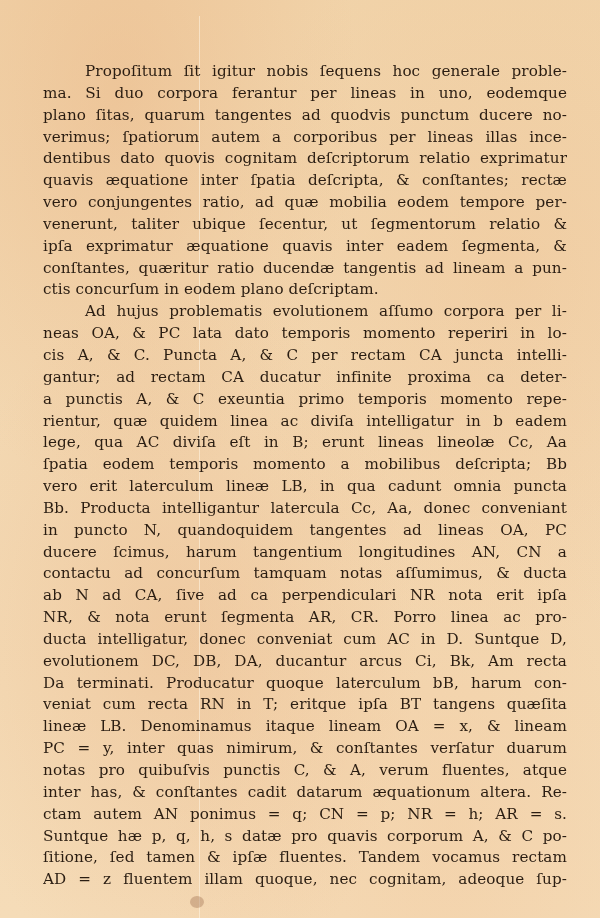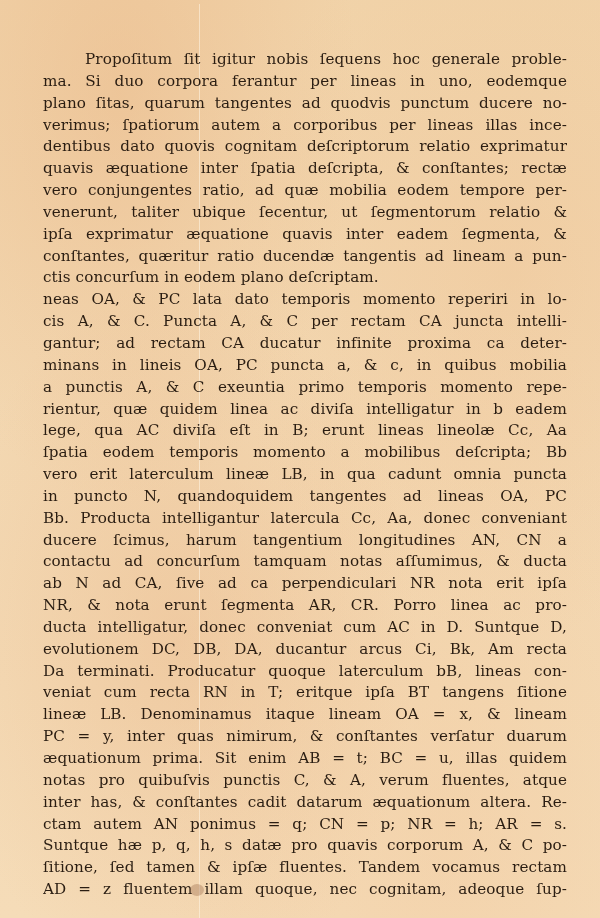--- a/index.html
+++ b/index.html
@@ -14,21 +14,21 @@
       background-image:
         radial-gradient(ellipse at 20% 10%, rgba(230,170,120,0.35) 0%, rgba(0,0,0,0) 35%),
         radial-gradient(ellipse at 85% 30%, rgba(235,180,130,0.25) 0%, rgba(0,0,0,0) 40%),
         radial-gradient(ellipse at 30% 70%, rgba(228,165,115,0.30) 0%, rgba(0,0,0,0) 40%),
         radial-gradient(ellipse at 75% 90%, rgba(240,195,150,0.35) 0%, rgba(0,0,0,0) 45%),
         linear-gradient(180deg, #f1d3a9 0%, #f3d8b2 50%, #f5dcb8 100%);
       position: relative;
     }
     .page {
       position: absolute;
-      left: 0; top: 4px;
+      left: 0; top: 16px;
       width: 600px; height: 652px;
     }
     .fold {
       position: absolute;
       left: 199px;
       top: 0;
       width: 1px;
       height: 918px;
       background: rgba(255,245,230,0.55);
     }
@@ -79,42 +79,41 @@
     <div class="line">plano ſitas, quarum tangentes ad quodvis punctum ducere no-</div>
     <div class="line">verimus; ſpatiorum autem a corporibus per lineas illas ince-</div>
     <div class="line">dentibus dato quovis cognitam deſcriptorum relatio exprimatur</div>
     <div class="line">quavis æquatione inter ſpatia deſcripta, &amp; conſtantes; rectæ</div>
     <div class="line">vero conjungentes ratio, ad quæ mobilia eodem tempore per-</div>
     <div class="line">venerunt, taliter ubique ſecentur, ut ſegmentorum relatio &amp;</div>
     <div class="line">ipſa exprimatur æquatione quavis inter eadem ſegmenta, &amp;</div>
     <div class="line">conſtantes, quæritur ratio ducendæ tangentis ad lineam a pun-</div>
     <div class="line last">ctis concurſum in eodem plano deſcriptam.</div>
 
+    <div class="line indent">Ad hujus problematis evolutionem aſſumo corpora per li-</div>
     <div class="line">neas OA, &amp; PC lata dato temporis momento reperiri in lo-</div>
     <div class="line">cis A, &amp; C. Puncta A, &amp; C per rectam CA juncta intelli-</div>
     <div class="line">gantur; ad rectam CA ducatur infinite proxima ca deter-</div>
-    <div class="line">minans in lineis OA, PC puncta a, &amp; c, in quibus mobilia</div>
     <div class="line">a punctis A, &amp; C exeuntia primo temporis momento repe-</div>
     <div class="line">rientur, quæ quidem linea ac diviſa intelligatur in b eadem</div>
     <div class="line">lege, qua AC diviſa eſt in B; erunt lineas lineolæ Cc, Aa</div>
     <div class="line">ſpatia eodem temporis momento a mobilibus deſcripta; Bb</div>
     <div class="line">vero erit laterculum lineæ LB, in qua cadunt omnia puncta</div>
+    <div class="line">Bb. Producta intelligantur latercula Cc, Aa, donec conveniant</div>
     <div class="line">in puncto N, quandoquidem tangentes ad lineas OA, PC</div>
-    <div class="line">Bb. Producta intelligantur latercula Cc, Aa, donec conveniant</div>
     <div class="line">ducere ſcimus, harum tangentium longitudines AN, CN a</div>
     <div class="line">contactu ad concurſum tamquam notas aſſumimus, &amp; ducta</div>
     <div class="line">ab N ad CA, ſive ad ca perpendiculari NR nota erit ipſa</div>
     <div class="line">NR, &amp; nota erunt ſegmenta AR, CR. Porro linea ac pro-</div>
     <div class="line">ducta intelligatur, donec conveniat cum AC in D. Suntque D,</div>
     <div class="line">evolutionem DC, DB, DA, ducantur arcus Ci, Bk, Am recta</div>
-    <div class="line">Da terminati. Producatur quoque laterculum bB, lineas con-</div>
-    <div class="line">veniat cum recta RN in T; eritque ipſa BT tangens ſitione</div>
+    <div class="line">Da terminati. Producatur quoque laterculum bB, harum con-</div>
+    <div class="line">veniat cum recta RN in T; eritque ipſa BT tangens quæſita</div>
     <div class="line">lineæ LB. Denominamus itaque lineam OA = x, &amp; lineam</div>
     <div class="line">PC = y, inter quas nimirum, &amp; conſtantes verſatur duarum</div>
-    <div class="line">æquationum prima. Sit enim AB = t; BC = u, illas quidem</div>
     <div class="line">notas pro quibuſvis punctis C, &amp; A, verum fluentes, atque</div>
     <div class="line">inter has, &amp; conſtantes cadit datarum æquationum altera. Re-</div>
     <div class="line">ctam autem AN ponimus = q; CN = p; NR = h; AR = s.</div>
     <div class="line">Suntque hæ p, q, h, s datæ pro quavis corporum A, &amp; C po-</div>
     <div class="line">ſitione, ſed tamen &amp; ipſæ fluentes. Tandem vocamus rectam</div>
     <div class="line">AD = z fluentem illam quoque, nec cognitam, adeoque ſup-</div>
   </div>
 
   <div class="smudge"></div>
 </div>

